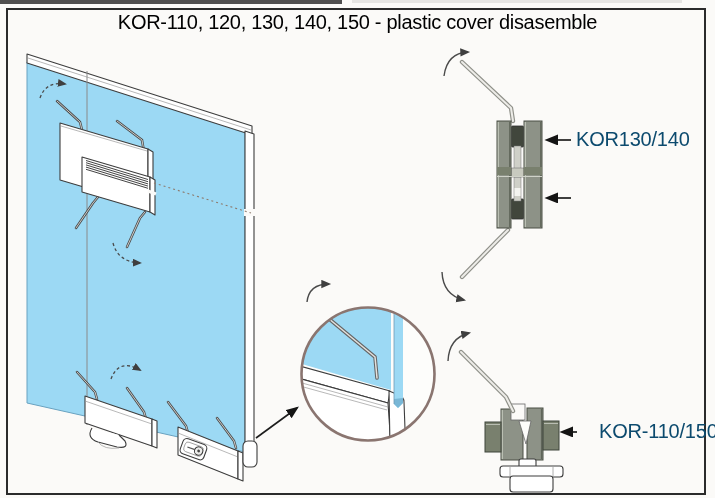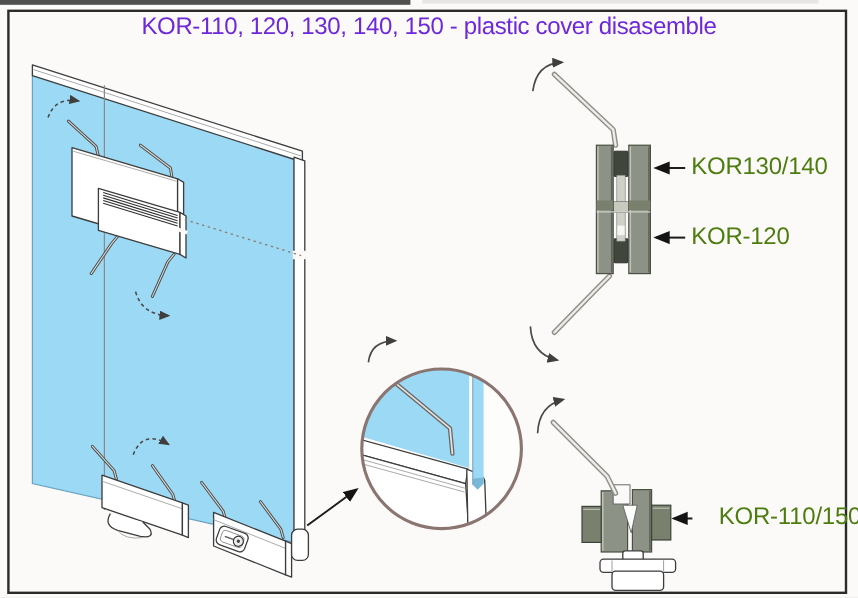--- a/index.html
+++ b/index.html
@@ -2,22 +2,22 @@
 <html><head>
 <meta charset="utf-8">
 <style>
   html,body{margin:0;padding:0;background:#e8e8e8;}
   .stage{position:relative;width:715px;height:498px;background:#fbfaf8;overflow:hidden;
          font-family:"Liberation Sans",sans-serif;}
   .frame{position:absolute;left:6px;top:8px;width:696px;height:483px;border:2px solid #2b2b2b;}
   .top-smudge{position:absolute;left:0;top:0;width:342px;height:4px;background:#2a2a2a;opacity:.82;}
   .top-smudge2{position:absolute;left:352px;top:0;width:330px;height:3px;background:#555;opacity:.12;}
   .title{position:absolute;left:0;right:0;top:11px;text-align:center;font-size:20px;
-         letter-spacing:-0.3px;color:#6d28d9;}
-  .lbl{position:absolute;font-size:20px;letter-spacing:-0.2px;color:#4d7c0f;white-space:nowrap;}
+         letter-spacing:-0.3px;color:#000000;}
+  .lbl{position:absolute;font-size:20px;letter-spacing:-0.2px;color:#0c4a6e;white-space:nowrap;}
   .lbl-a{left:576px;top:128px;}
   .lbl-b{left:576px;top:186px;}
   .lbl-c{left:579px;top:420px;margin-left:20px;}
   svg{position:absolute;left:0;top:0;}
   .outline{stroke:#3d3d3d;stroke-width:1.1;fill:#fff;stroke-linejoin:round;}
   .thinline{stroke:#9a9a9a;stroke-width:.7;fill:none;}
   .wireO{stroke:#4c4c4c;stroke-width:2.5;fill:none;stroke-linecap:round;stroke-linejoin:round;}
   .wireI{stroke:#d9d9d6;stroke-width:.9;fill:none;stroke-linecap:round;stroke-linejoin:round;}
   .rodO{stroke:#8f9089;stroke-width:4.4;fill:none;stroke-linecap:round;stroke-linejoin:round;}
   .rodI{stroke:#edece8;stroke-width:2;fill:none;stroke-linecap:round;stroke-linejoin:round;}
@@ -216,15 +216,14 @@
     </g>
 
     <g>
       <path class="lblArrow" d="M 571 140 L 547 140" marker-end="url(#ahb)"></path>
       <path class="lblArrow" d="M 571 198 L 547 198" marker-end="url(#ahb)"></path>
       <path class="lblArrow" d="M 577 432 L 562 432" marker-end="url(#ahb)"></path>
     </g>
   </svg>
 
   <div class="lbl lbl-a">KOR130/140</div>
-  <div class="lbl lbl-b">KOR-120</div>
   <div class="lbl lbl-c">KOR-110/150</div>
 </div>
 
 </body></html>

